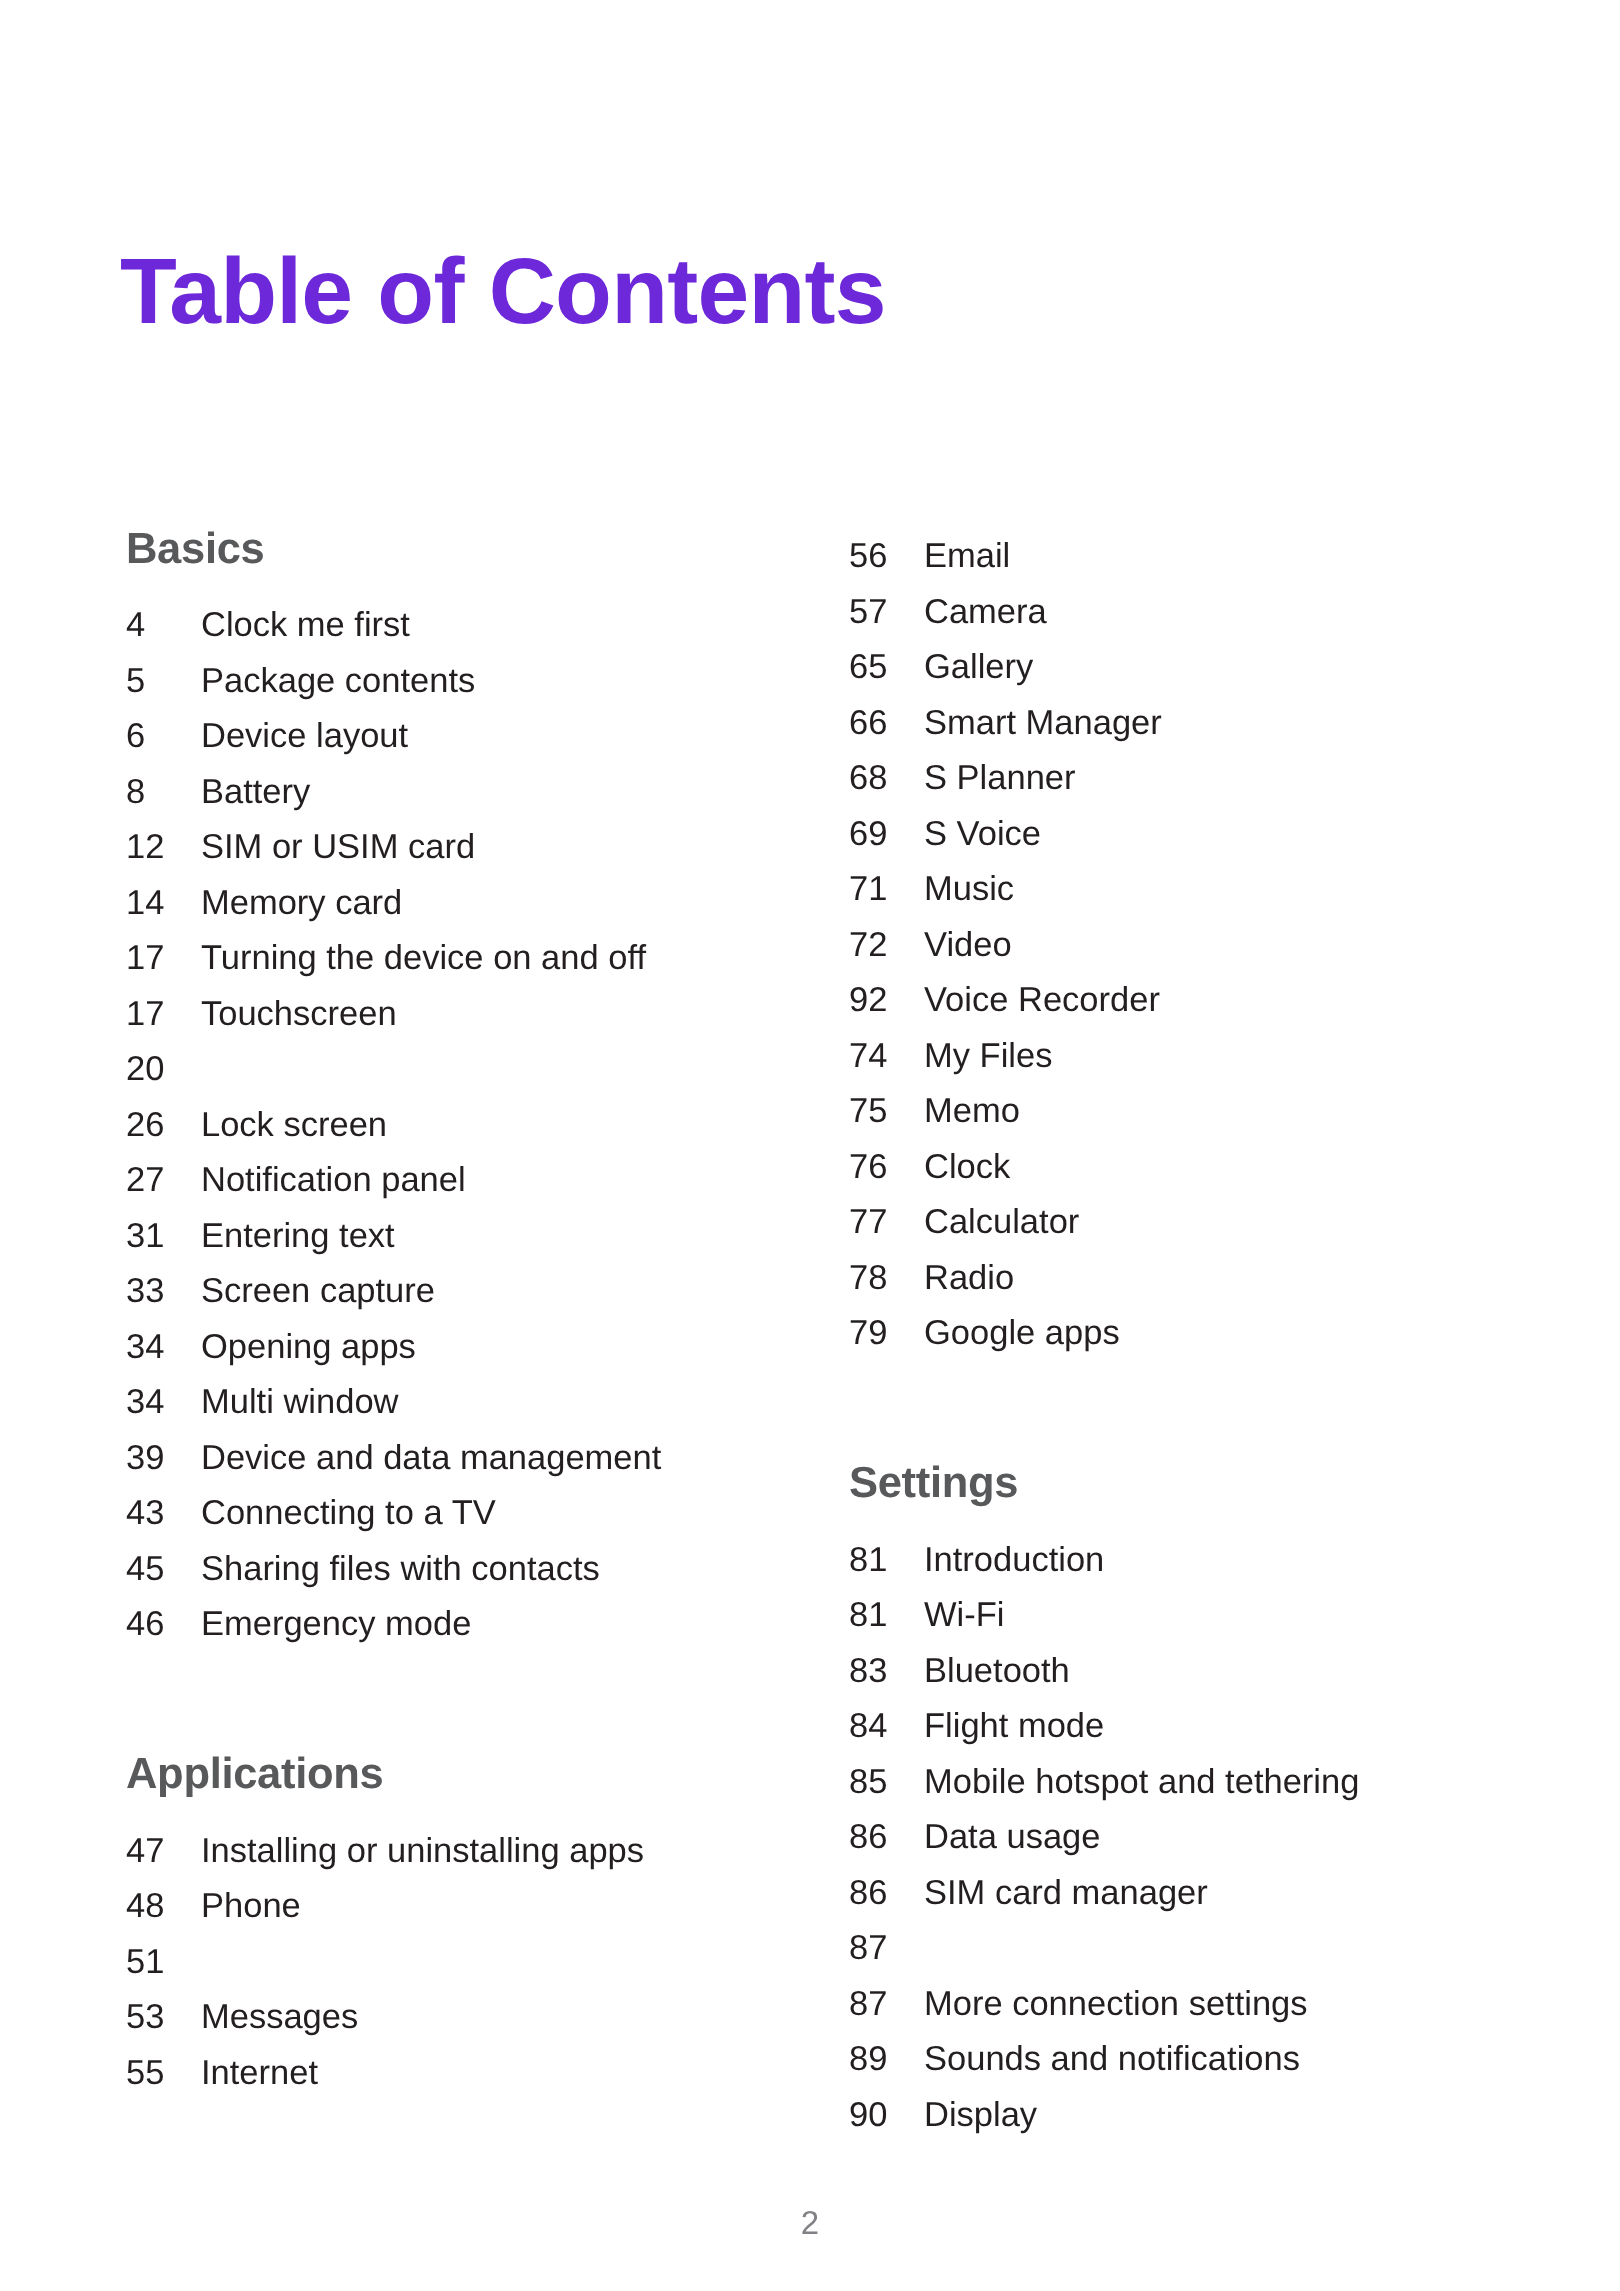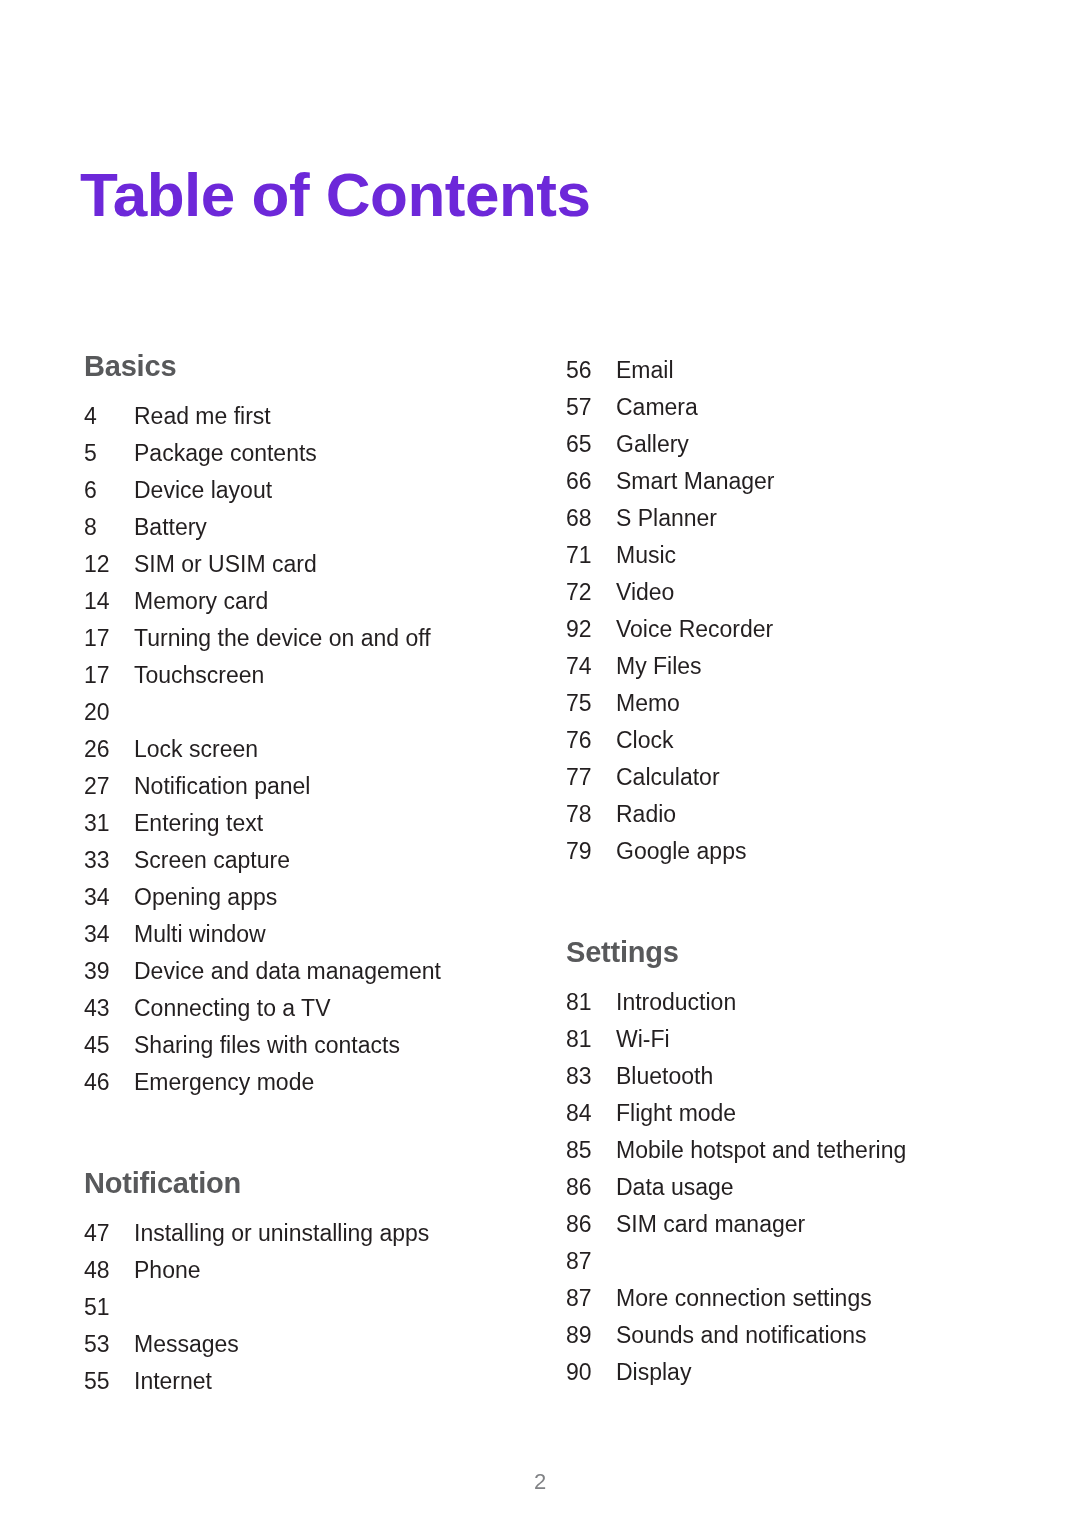--- a/index.html
+++ b/index.html
@@ -109,21 +109,21 @@
 
   <h1 class="page-title">Table of Contents</h1>
 
   <div class="columns">
     <div class="column column-left">
         <div class="section">
           <div class="section-heading">Basics</div>
           <ul class="toc-list">
             <li class="toc-row">
               <span class="toc-page">4</span>
-              <span class="toc-label">Read me first</span>
+              <span class="toc-label">Clock me first</span>
             </li>
             <li class="toc-row">
               <span class="toc-page">5</span>
               <span class="toc-label">Package contents</span>
             </li>
             <li class="toc-row">
               <span class="toc-page">6</span>
               <span class="toc-label">Device layout</span>
             </li>
             <li class="toc-row">
@@ -185,21 +185,21 @@
               <span class="toc-page">45</span>
               <span class="toc-label">Sharing files with contacts</span>
             </li>
             <li class="toc-row">
               <span class="toc-page">46</span>
               <span class="toc-label">Emergency mode</span>
             </li>
           </ul>
         </div>
         <div class="section">
-          <div class="section-heading">Notification</div>
+          <div class="section-heading">Applications</div>
           <ul class="toc-list">
             <li class="toc-row">
               <span class="toc-page">47</span>
               <span class="toc-label">Installing or uninstalling apps</span>
             </li>
             <li class="toc-row">
               <span class="toc-page">48</span>
               <span class="toc-label">Phone</span>
             </li>
             <li class="toc-row">
@@ -233,20 +233,24 @@
             </li>
             <li class="toc-row">
               <span class="toc-page">66</span>
               <span class="toc-label">Smart Manager</span>
             </li>
             <li class="toc-row">
               <span class="toc-page">68</span>
               <span class="toc-label">S Planner</span>
             </li>
             <li class="toc-row">
+              <span class="toc-page">69</span>
+              <span class="toc-label">S Voice</span>
+            </li>
+            <li class="toc-row">
               <span class="toc-page">71</span>
               <span class="toc-label">Music</span>
             </li>
             <li class="toc-row">
               <span class="toc-page">72</span>
               <span class="toc-label">Video</span>
             </li>
             <li class="toc-row">
               <span class="toc-page">92</span>
               <span class="toc-label">Voice Recorder</span>

